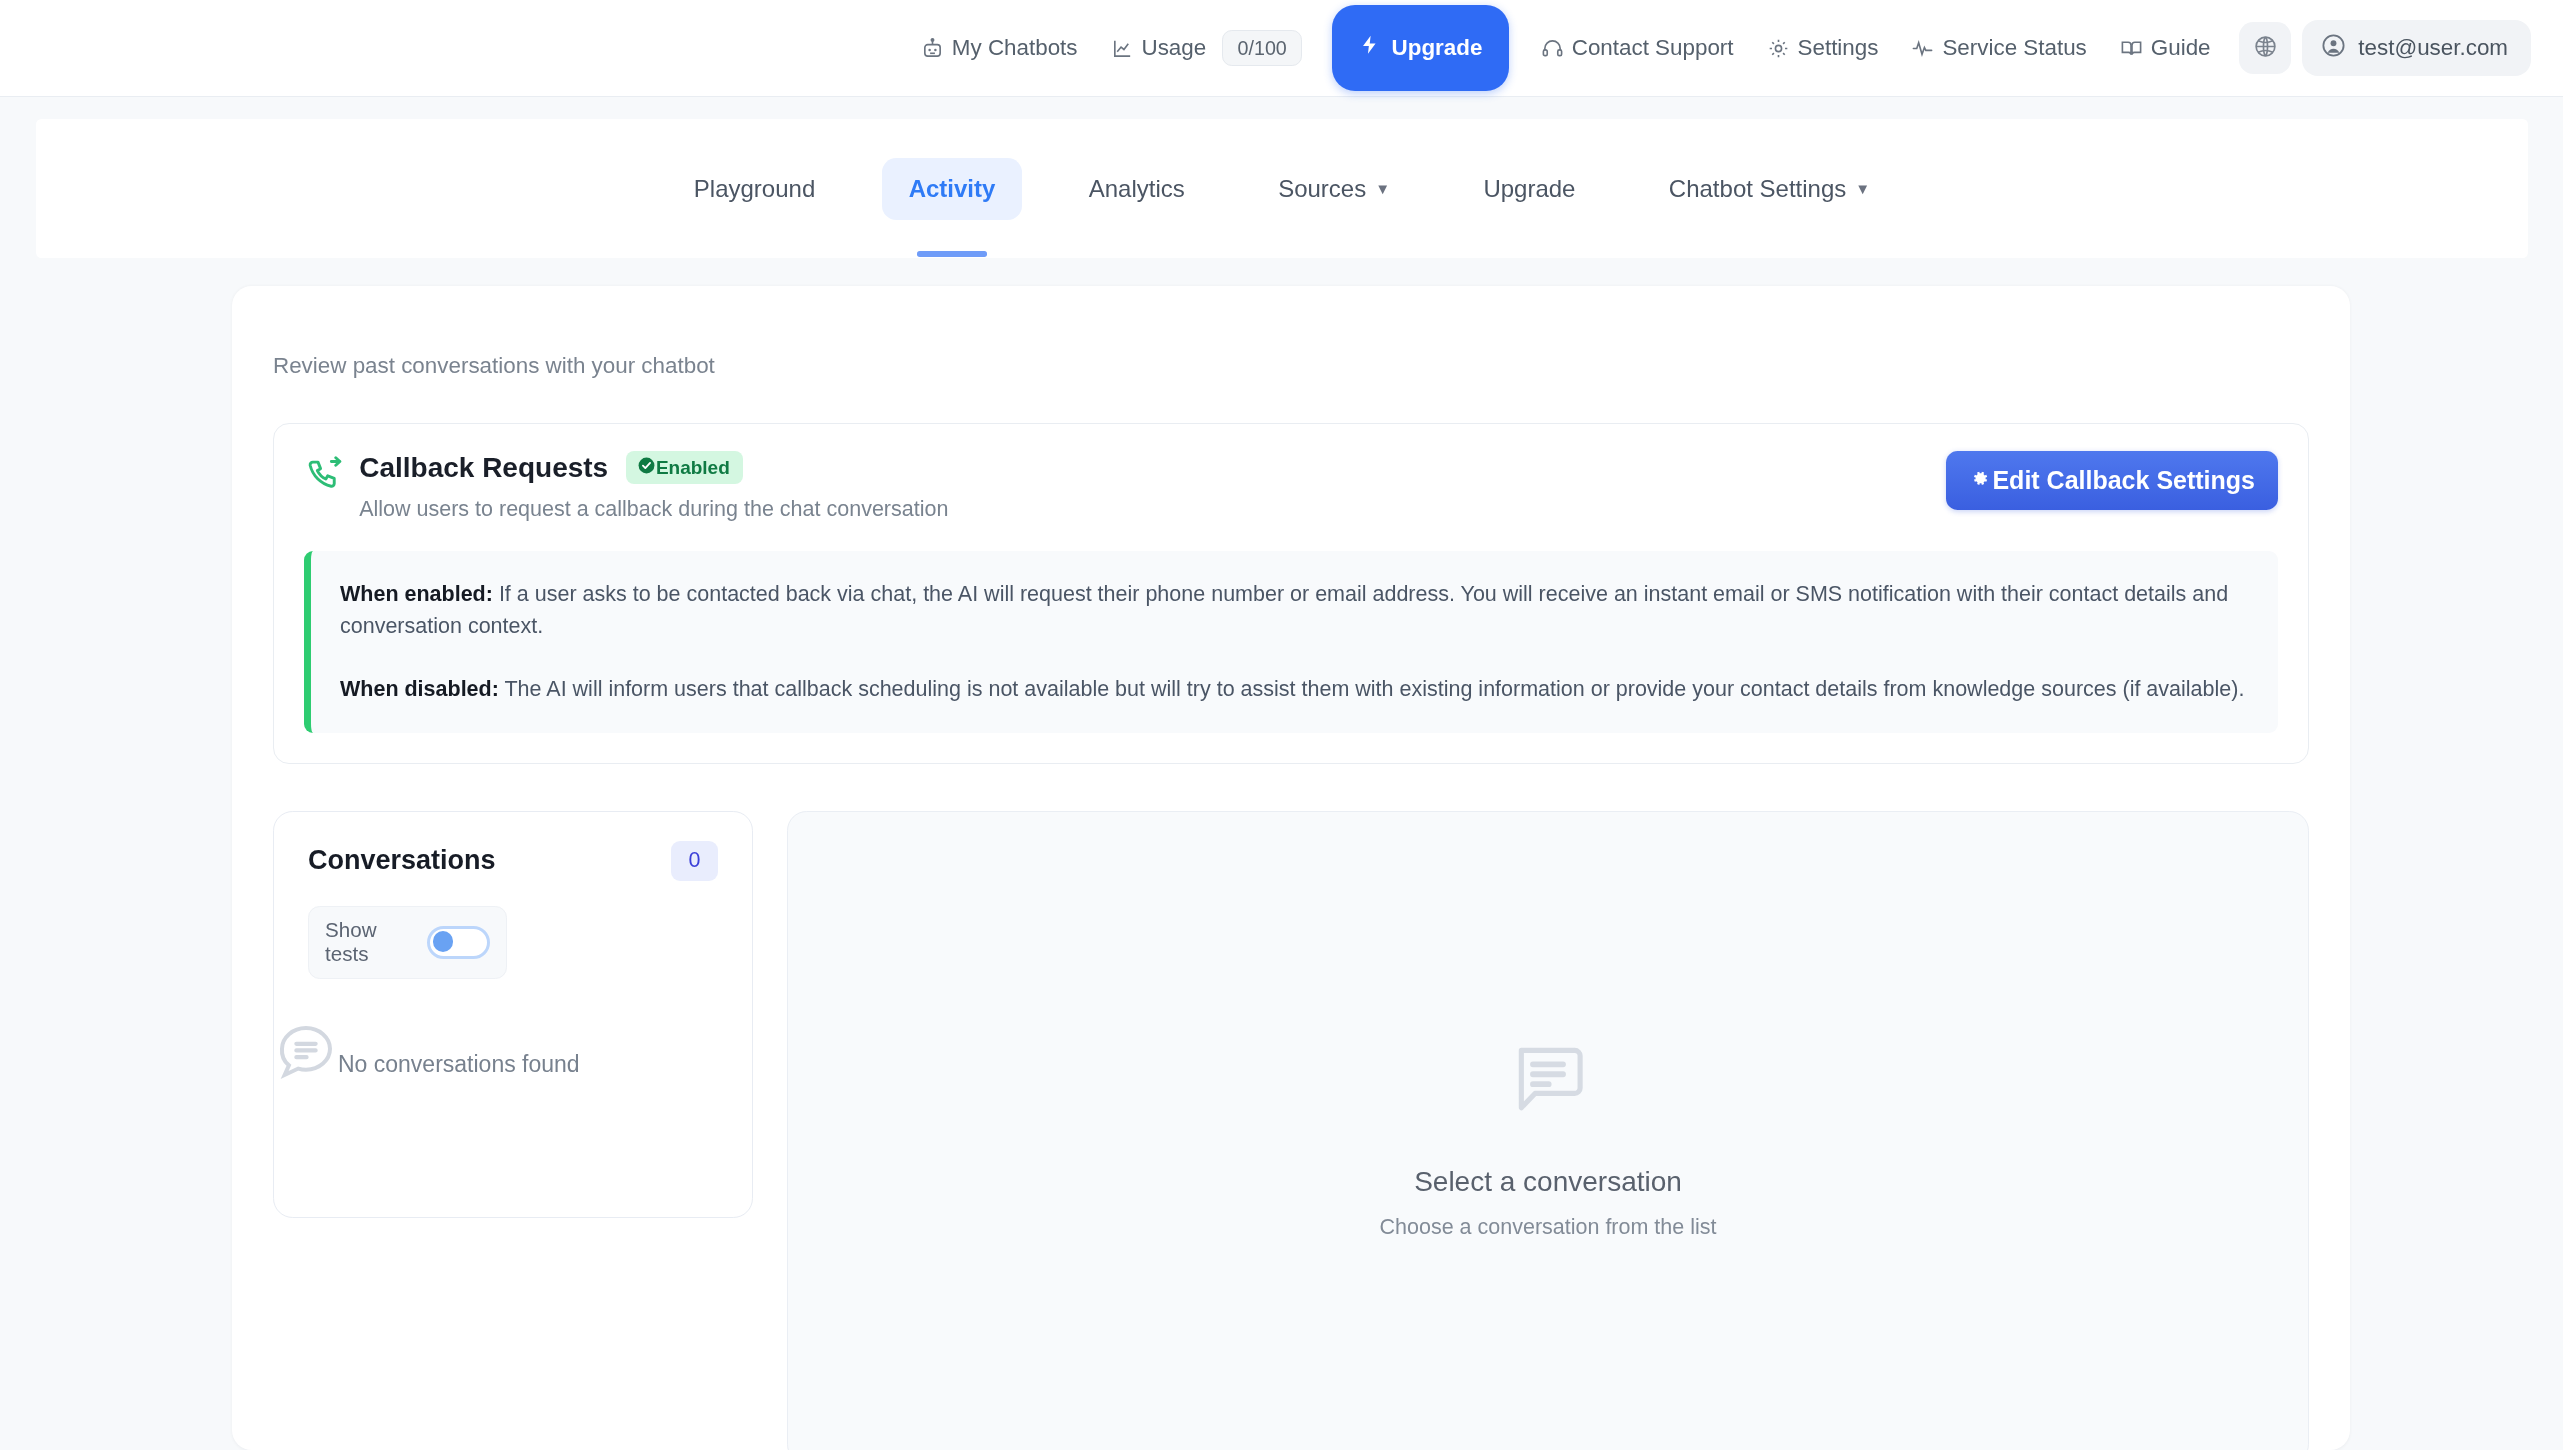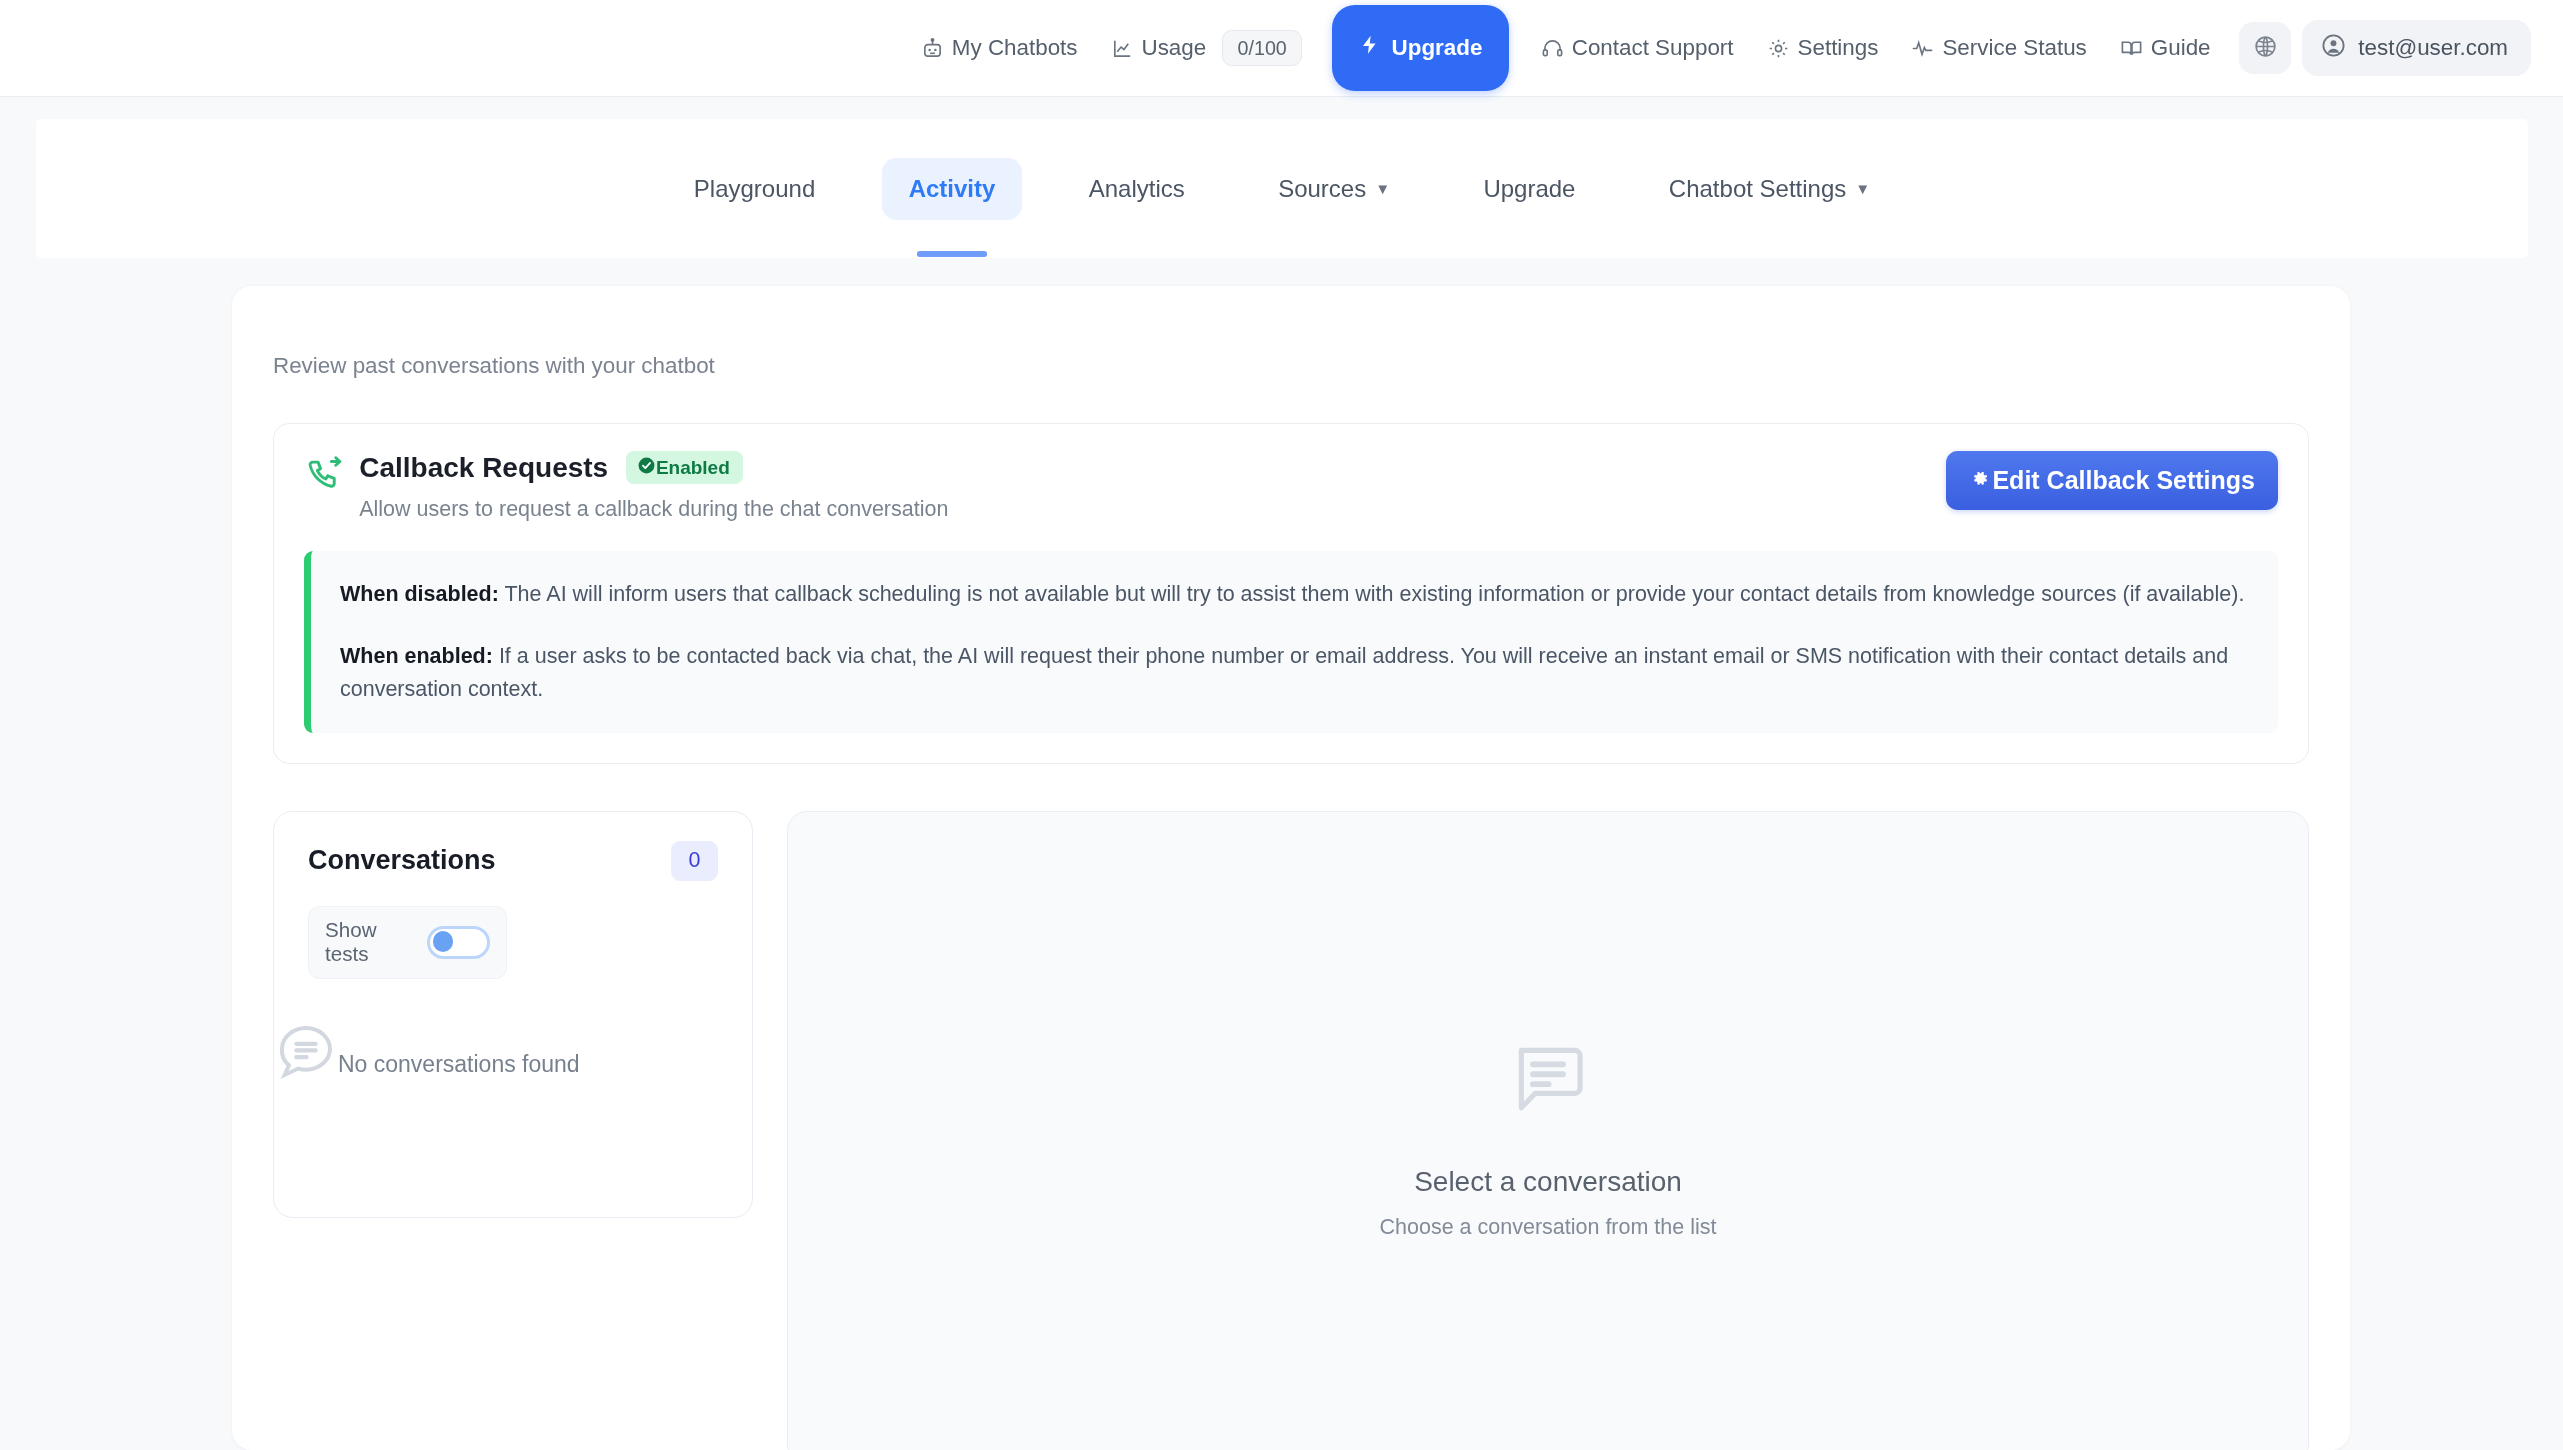--- a/index.html
+++ b/index.html
@@ -334,24 +334,24 @@
           <svg width="20.6" height="20.6" viewBox="0 0 24 24" fill="#ffffff">
             <path d="M12 8.2a3.8 3.8 0 100 7.6 3.8 3.8 0 000-7.6zm9.2 5.3l-1.9-.5a7.6 7.6 0 000-2l1.9-.5-1-2.6-1.9.7a7.6 7.6 0 00-1.4-1.4l.7-1.9-2.6-1-.5 1.9a7.6 7.6 0 00-2 0l-.5-1.9-2.6 1 .7 1.9a7.6 7.6 0 00-1.4 1.4l-1.9-.7-1 2.6 1.9.5a7.6 7.6 0 000 2l-1.9.5 1 2.6 1.9-.7a7.6 7.6 0 001.4 1.4l-.7 1.9 2.6 1 .5-1.9a7.6 7.6 0 002 0l.5 1.9 2.6-1-.7-1.9a7.6 7.6 0 001.4-1.4l1.9.7 1-2.6z"></path>
           </svg>
         </span>
         <span>Edit Callback Settings</span>
       </div>
     </div>
 
     <div class="info-box">
       <p class="info-p">
-        <b>When disabled:</b><span> The AI will inform users that callback scheduling is not available but will try to assist them with existing information or provide your contact details from knowledge sources (if available).</span>
+        <b>When enabled:</b><span> If a user asks to be contacted back via chat, the AI will request their phone number or email address. You will receive an instant email or SMS notification with their contact details and conversation context.</span>
       </p>
       <p class="info-p">
-        <b>When enabled:</b><span> If a user asks to be contacted back via chat, the AI will request their phone number or email address. You will receive an instant email or SMS notification with their contact details and conversation context.</span>
+        <b>When disabled:</b><span> The AI will inform users that callback scheduling is not available but will try to assist them with existing information or provide your contact details from knowledge sources (if available).</span>
       </p>
     </div>
   </div>
 
   <div class="split">
 
     <div class="conv-panel">
       <div class="conv-head">
         <span class="conv-title">Conversations</span>
         <span class="conv-count">0</span>

